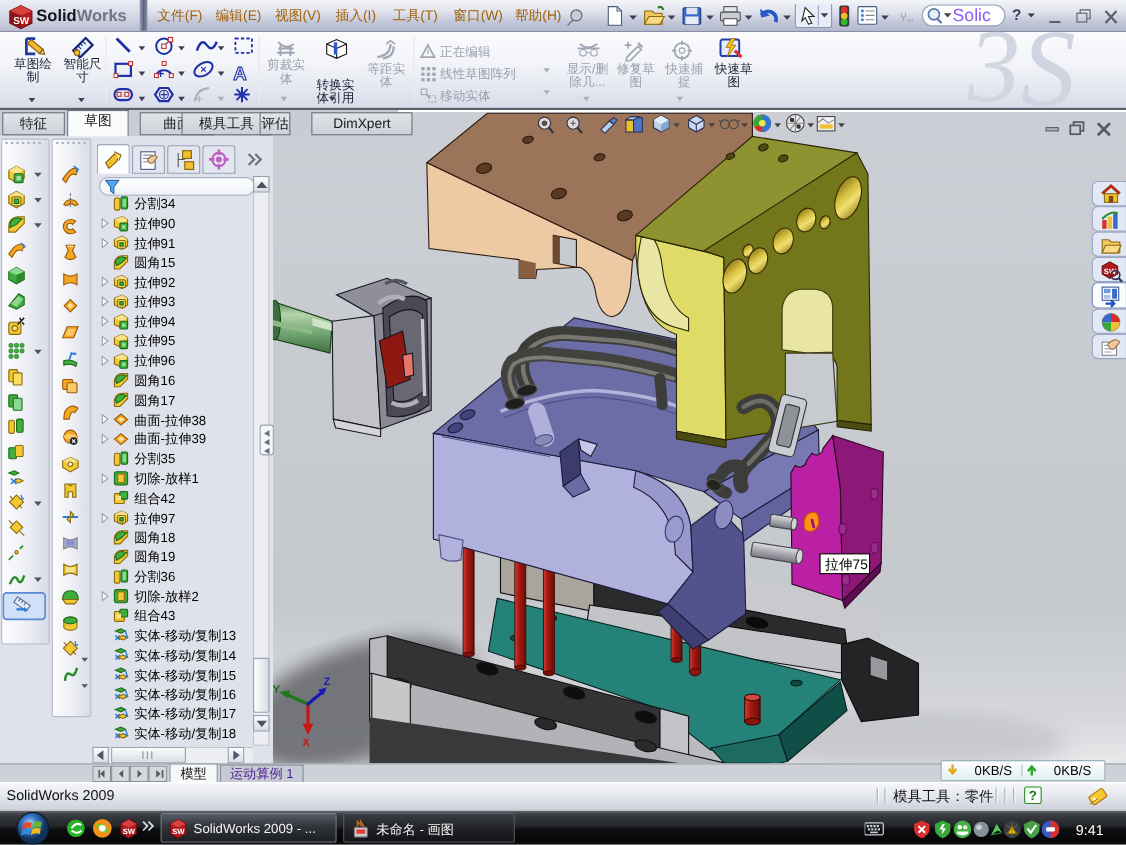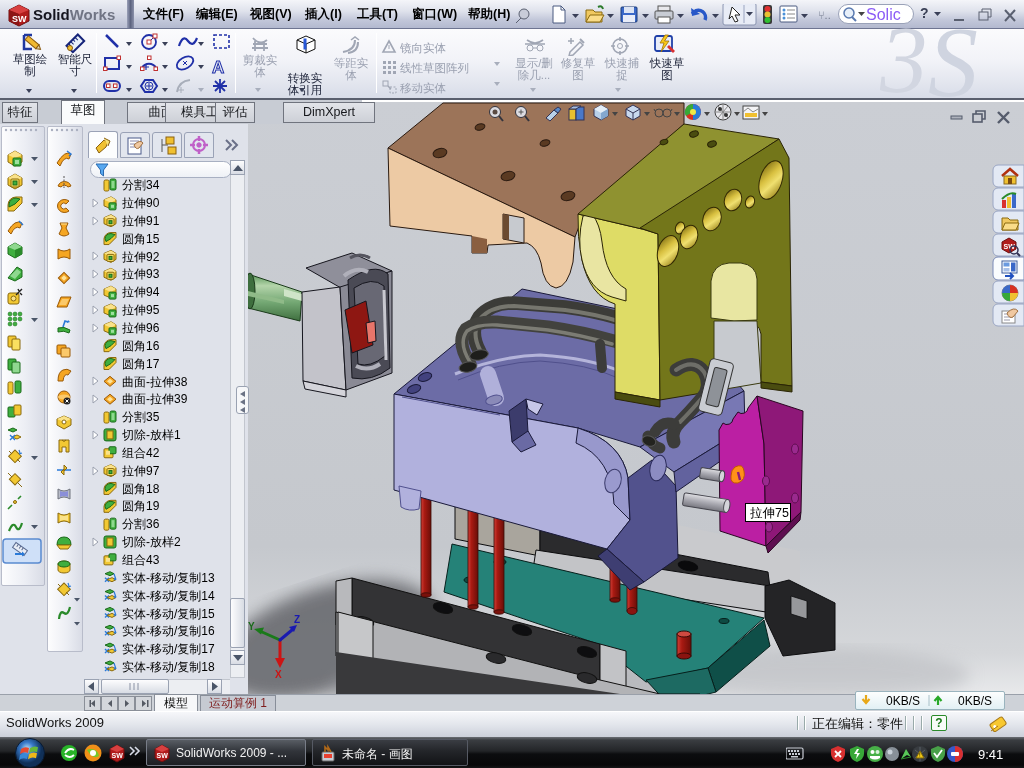--- a/index.html
+++ b/index.html
@@ -7,21 +7,21 @@
  font-family:"Liberation Sans",sans-serif;-webkit-font-smoothing:antialiased;}
 *{box-sizing:border-box;}
 .abs{position:absolute;}
 
 #titlebar{left:0;top:0;width:1024px;height:29px;
  background:linear-gradient(#f4f5f9 0%,#dfe2ec 40%,#c3c8da 70%,#b3b9cf 100%);
  border-bottom:1px solid #6e7591;}
 #logoseg{left:0;top:0;width:127px;height:28px;
  background:linear-gradient(#eceef4 0%,#d8dbe7 45%,#b9bed2 100%);}
 #logodiv{left:127px;top:0;width:7px;height:28px;background:linear-gradient(90deg,#9aa0b8,#5d6480 50%,#8b91aa);}
-.menu{top:0;height:20px;line-height:28px;font-size:12.5px;color:#000000;font-weight:bold;}
+.menu{top:0;height:20px;line-height:28px;font-size:12.5px;color:#a16207;}
 
 #cmdbar{left:0;top:29px;width:1024px;height:71px;
  background:linear-gradient(#fbfbfd 0%,#f2f3f8 45%,#e2e5ee 80%,#d8dce8 100%);
  border-bottom:2px solid #5a5f6e;}
 .cbtxt{font-size:11.5px;color:#1a2036;text-align:center;line-height:12px;white-space:nowrap;}
 .cbgray{color:#9aa0b0;}
 .vsep{top:33px;width:1px;height:60px;background:#b8bccc;border-right:1px solid #fff;}
 .dd{width:0;height:0;border-left:3.5px solid transparent;border-right:3.5px solid transparent;border-top:4px solid #3a4058;}
 .ddg{border-top-color:#a8aebc;}
 
@@ -267,21 +267,21 @@
  <path d="M3,16 q12,-2 12,-12 M8,17 q10,-1 10,-11" stroke-width="2"></path>
     <path d="M11,4 l4,-3 4,3" stroke-width="1.5"></path>
 </svg>
 <div class="abs cbtxt cbgray" style="left:331px;top:57px;width:40px">等距实<br>体</div>
 <div class="abs vsep" style="left:376px"></div>
 
 <svg class="abs" style="left:381px;top:39px" width="18" height="16" fill="none" stroke="#a0a6b4">
     <path d="M8,2 l6,11 h-12 z" stroke-width="1.6"></path>
     <line x1="8" y1="6" x2="8" y2="10"></line>
   </svg>
-<div class="abs cbtxt cbgray" style="left:400px;top:42px">镜向实体</div>
+<div class="abs cbtxt cbgray" style="left:400px;top:42px">正在编辑</div>
 <svg class="abs" style="left:381px;top:59px" width="18" height="16" fill="#a0a6b4">
     <g>
       <rect x="2" y="2" width="3" height="3"></rect>
       <rect x="7" y="2" width="3" height="3"></rect>
       <rect x="12" y="2" width="3" height="3"></rect>
       <rect x="2" y="7" width="3" height="3"></rect>
       <rect x="7" y="7" width="3" height="3"></rect>
       <rect x="12" y="7" width="3" height="3"></rect>
       <rect x="2" y="12" width="3" height="3"></rect>
       <rect x="7" y="12" width="3" height="3"></rect>
@@ -328,25 +328,25 @@
  <path d="M16,12 l6,6 -2,2 -6,-6 z" fill="#d83030"></path>
 </svg>
 <div class="abs cbtxt" style="left:645px;top:57px;width:44px">快速草<br>图</div>
 
 <svg class="abs" style="left:880px;top:20px" width="140" height="80" font-family="Liberation Serif">
  <text x="0" y="72" font-size="95" font-style="italic" fill="#d2d6e1">3</text>
  <text x="48" y="75" font-size="100" font-style="italic" fill="#cfd4e0">S</text>
 </svg>
 
 <div class="abs" id="tabrow"></div>
-<div class="abs ctab" style="left:2px;width:36px">特征</div>
-<div class="abs ctab act" style="left:61px;width:44px">草图</div>
+<div class="abs ctab" style="left:2px;width:57px">特征</div>
+<div class="abs ctab act" style="left:61px;width:56px">草图</div>
 <div class="abs ctab" style="left:127px;width:68px">曲面</div>
 <div class="abs ctab" style="left:165px;width:82px">模具工具</div>
-<div class="abs ctab" style="left:215px;width:40px">评估</div>
+<div class="abs ctab" style="left:236px;width:28px">评估</div>
 <div class="abs ctab" style="left:283px;width:92px">DimXpert</div>
 
 <div class="abs" id="vstrip"></div>
 <div class="abs" id="viewport"></div>
 <svg class="abs" style="left:248px;top:102px" width="776" height="592" viewBox="248 102 776 592" font-family="Liberation Sans">
 <defs>
  <linearGradient id="vbg" x1="0" y1="0" x2="0" y2="1">
   <stop offset="0" stop-color="#cbced4"></stop>
         <stop offset="0.75" stop-color="#c5c8cd"></stop>
         <stop offset="0.93" stop-color="#d5d7da"></stop>
@@ -1237,41 +1237,41 @@
  <g fill="#555a64">
       <path d="M11,4 l-4,3.5 4,3.5 z"></path>
       <rect x="5.5" y="4" width="1.5" height="7"></rect>
       <path d="M28,4 l-4,3.5 4,3.5 z"></path>
       <path d="M41,4 l4,3.5 -4,3.5 z"></path>
       <path d="M58,4 l4,3.5 -4,3.5 z"></path>
       <rect x="63" y="4" width="1.5" height="7"></rect>
     </g>
 </svg>
 <div class="abs" style="left:154px;top:694px;width:44px;height:17px;background:#f6f7f9;border:1px solid #888e99;border-bottom:none;font-size:12px;text-align:center;line-height:16px;color:#111">模型</div>
-<div class="abs" style="left:200px;top:695px;width:76px;height:16px;background:#c6cad2;border:1px solid #888e99;border-bottom:none;font-size:12px;text-align:center;line-height:15px;color:#7f1d1d">运动算例 1</div>
+<div class="abs" style="left:200px;top:695px;width:76px;height:16px;background:#c6cad2;border:1px solid #888e99;border-bottom:none;font-size:12px;text-align:center;line-height:15px;color:#4c1d95">运动算例 1</div>
 
 <div class="abs" style="left:855px;top:691px;width:150px;height:19px;background:linear-gradient(#fdfefe,#e2f0f4);border:1px solid #9ab4be;border-radius:2px;z-index:9"></div>
 <svg class="abs" style="left:858px;top:693px;z-index:10" width="146" height="15" font-family="Liberation Sans">
  <g stroke="#e8a818" stroke-width="2.2" fill="none">
       <path d="M8,2 v7"></path>
       <path d="M4.5,6 L8,10 L11.5,6"></path>
     </g>
  <text x="28" y="12" font-size="12" fill="#000">0KB/S</text>
  <line x1="71" y1="2" x2="71" y2="13" stroke="#a8c0c8"></line>
  <g stroke="#28a828" stroke-width="2.2" fill="none">
       <path d="M80,12 v-7"></path>
       <path d="M76.5,8 L80,4 L83.5,8"></path>
     </g>
  <text x="100" y="12" font-size="12" fill="#000">0KB/S</text>
 </svg>
 <div class="abs" id="statusbar"></div>
 <div class="abs" style="left:6px;top:715px;font-size:13px;color:#111">SolidWorks 2009</div>
 <div class="abs" style="left:797px;top:716px;width:2px;height:14px;background:#fff;border-left:1px solid #9aa"></div>
 <div class="abs" style="left:804px;top:716px;width:2px;height:14px;background:#fff;border-left:1px solid #9aa"></div>
-<div class="abs" style="left:812px;top:715px;font-size:13px;color:#111">正在编辑：零件</div>
+<div class="abs" style="left:812px;top:715px;font-size:13px;color:#111">模具工具：零件</div>
 <div class="abs" style="left:905px;top:716px;width:2px;height:14px;background:#fff;border-left:1px solid #9aa"></div>
 <div class="abs" style="left:913px;top:716px;width:2px;height:14px;background:#fff;border-left:1px solid #9aa"></div>
 <div class="abs" style="left:921px;top:716px;width:2px;height:14px;background:#fff;border-left:1px solid #9aa"></div>
 <div class="abs" style="left:931px;top:715px;width:16px;height:16px;background:#f8fcf8;border:1.5px solid #2a8a2a;border-radius:2px;font-size:12px;font-weight:bold;color:#1a7a1a;text-align:center;line-height:14px">?</div>
 <svg class="abs" style="left:988px;top:714px" width="22" height="19">
  <g transform="rotate(-35 11 9)">
       <rect x="2" y="5" width="15" height="9" rx="2" fill="#f8c830" stroke="#a87818"></rect>
       <circle cx="5.5" cy="9.5" r="1.5" fill="#fff"></circle>
     </g>
  <line x1="3" y1="17" x2="10" y2="12" stroke="#a87818"></line>

